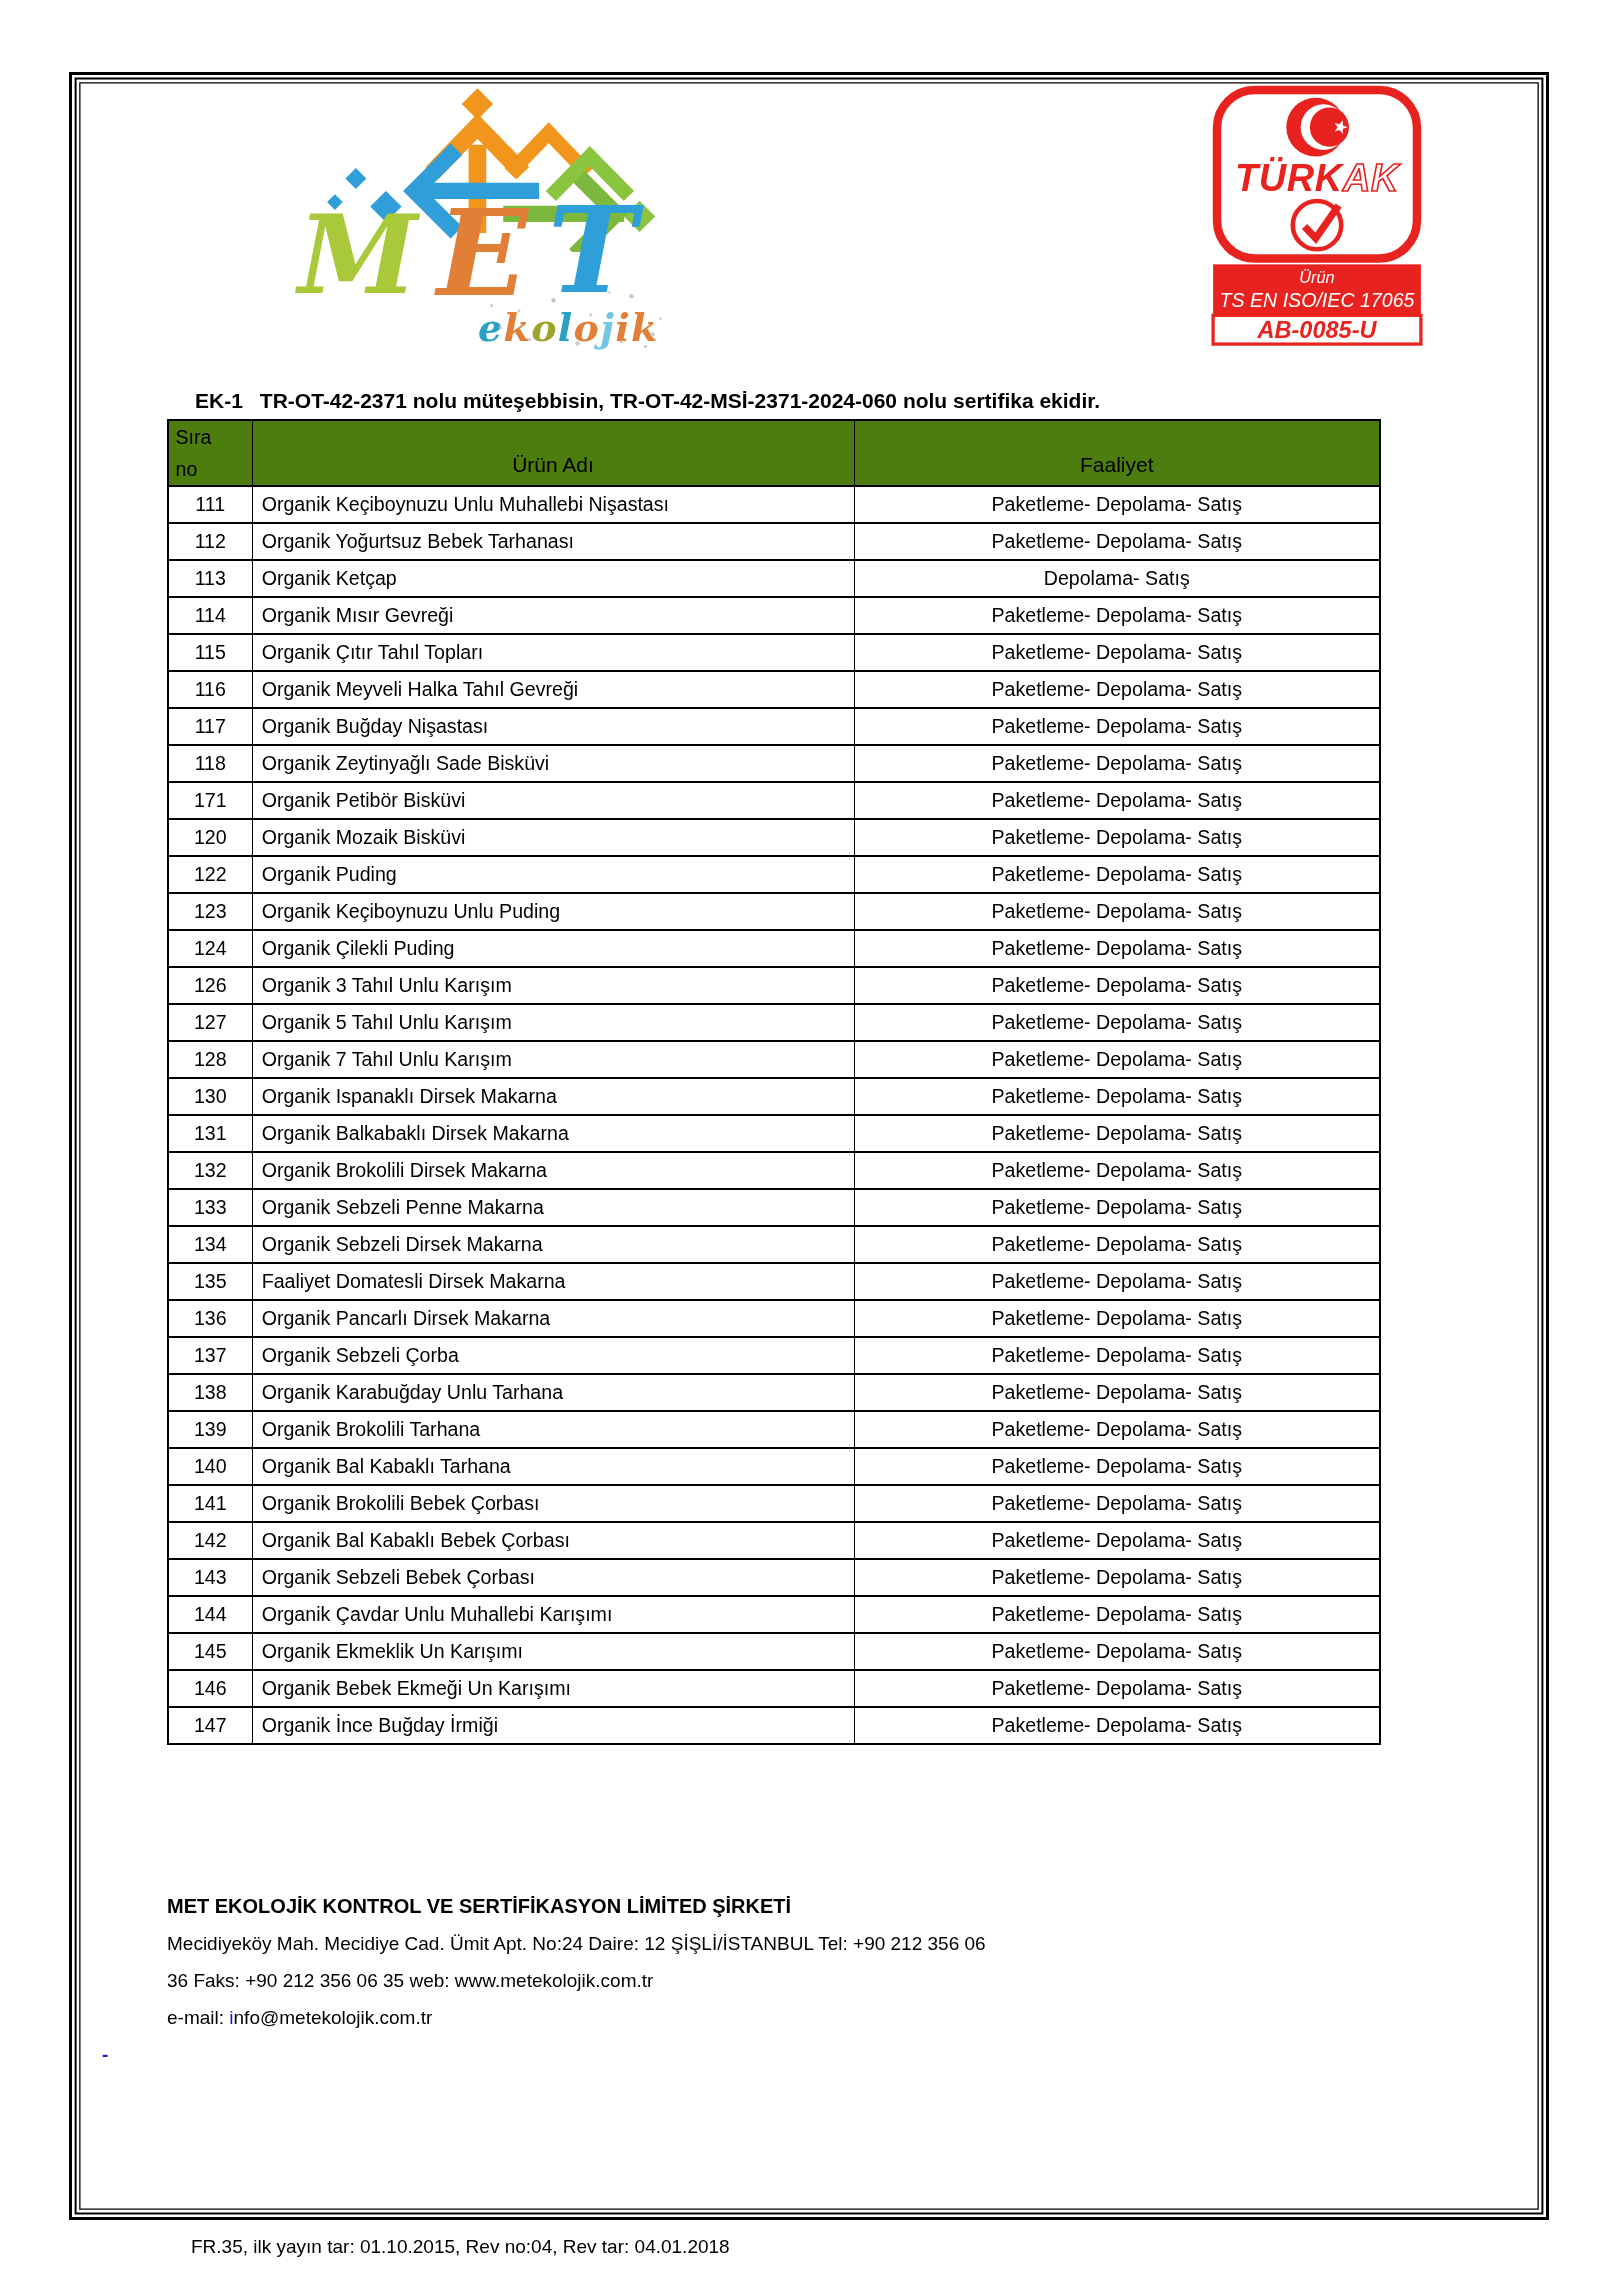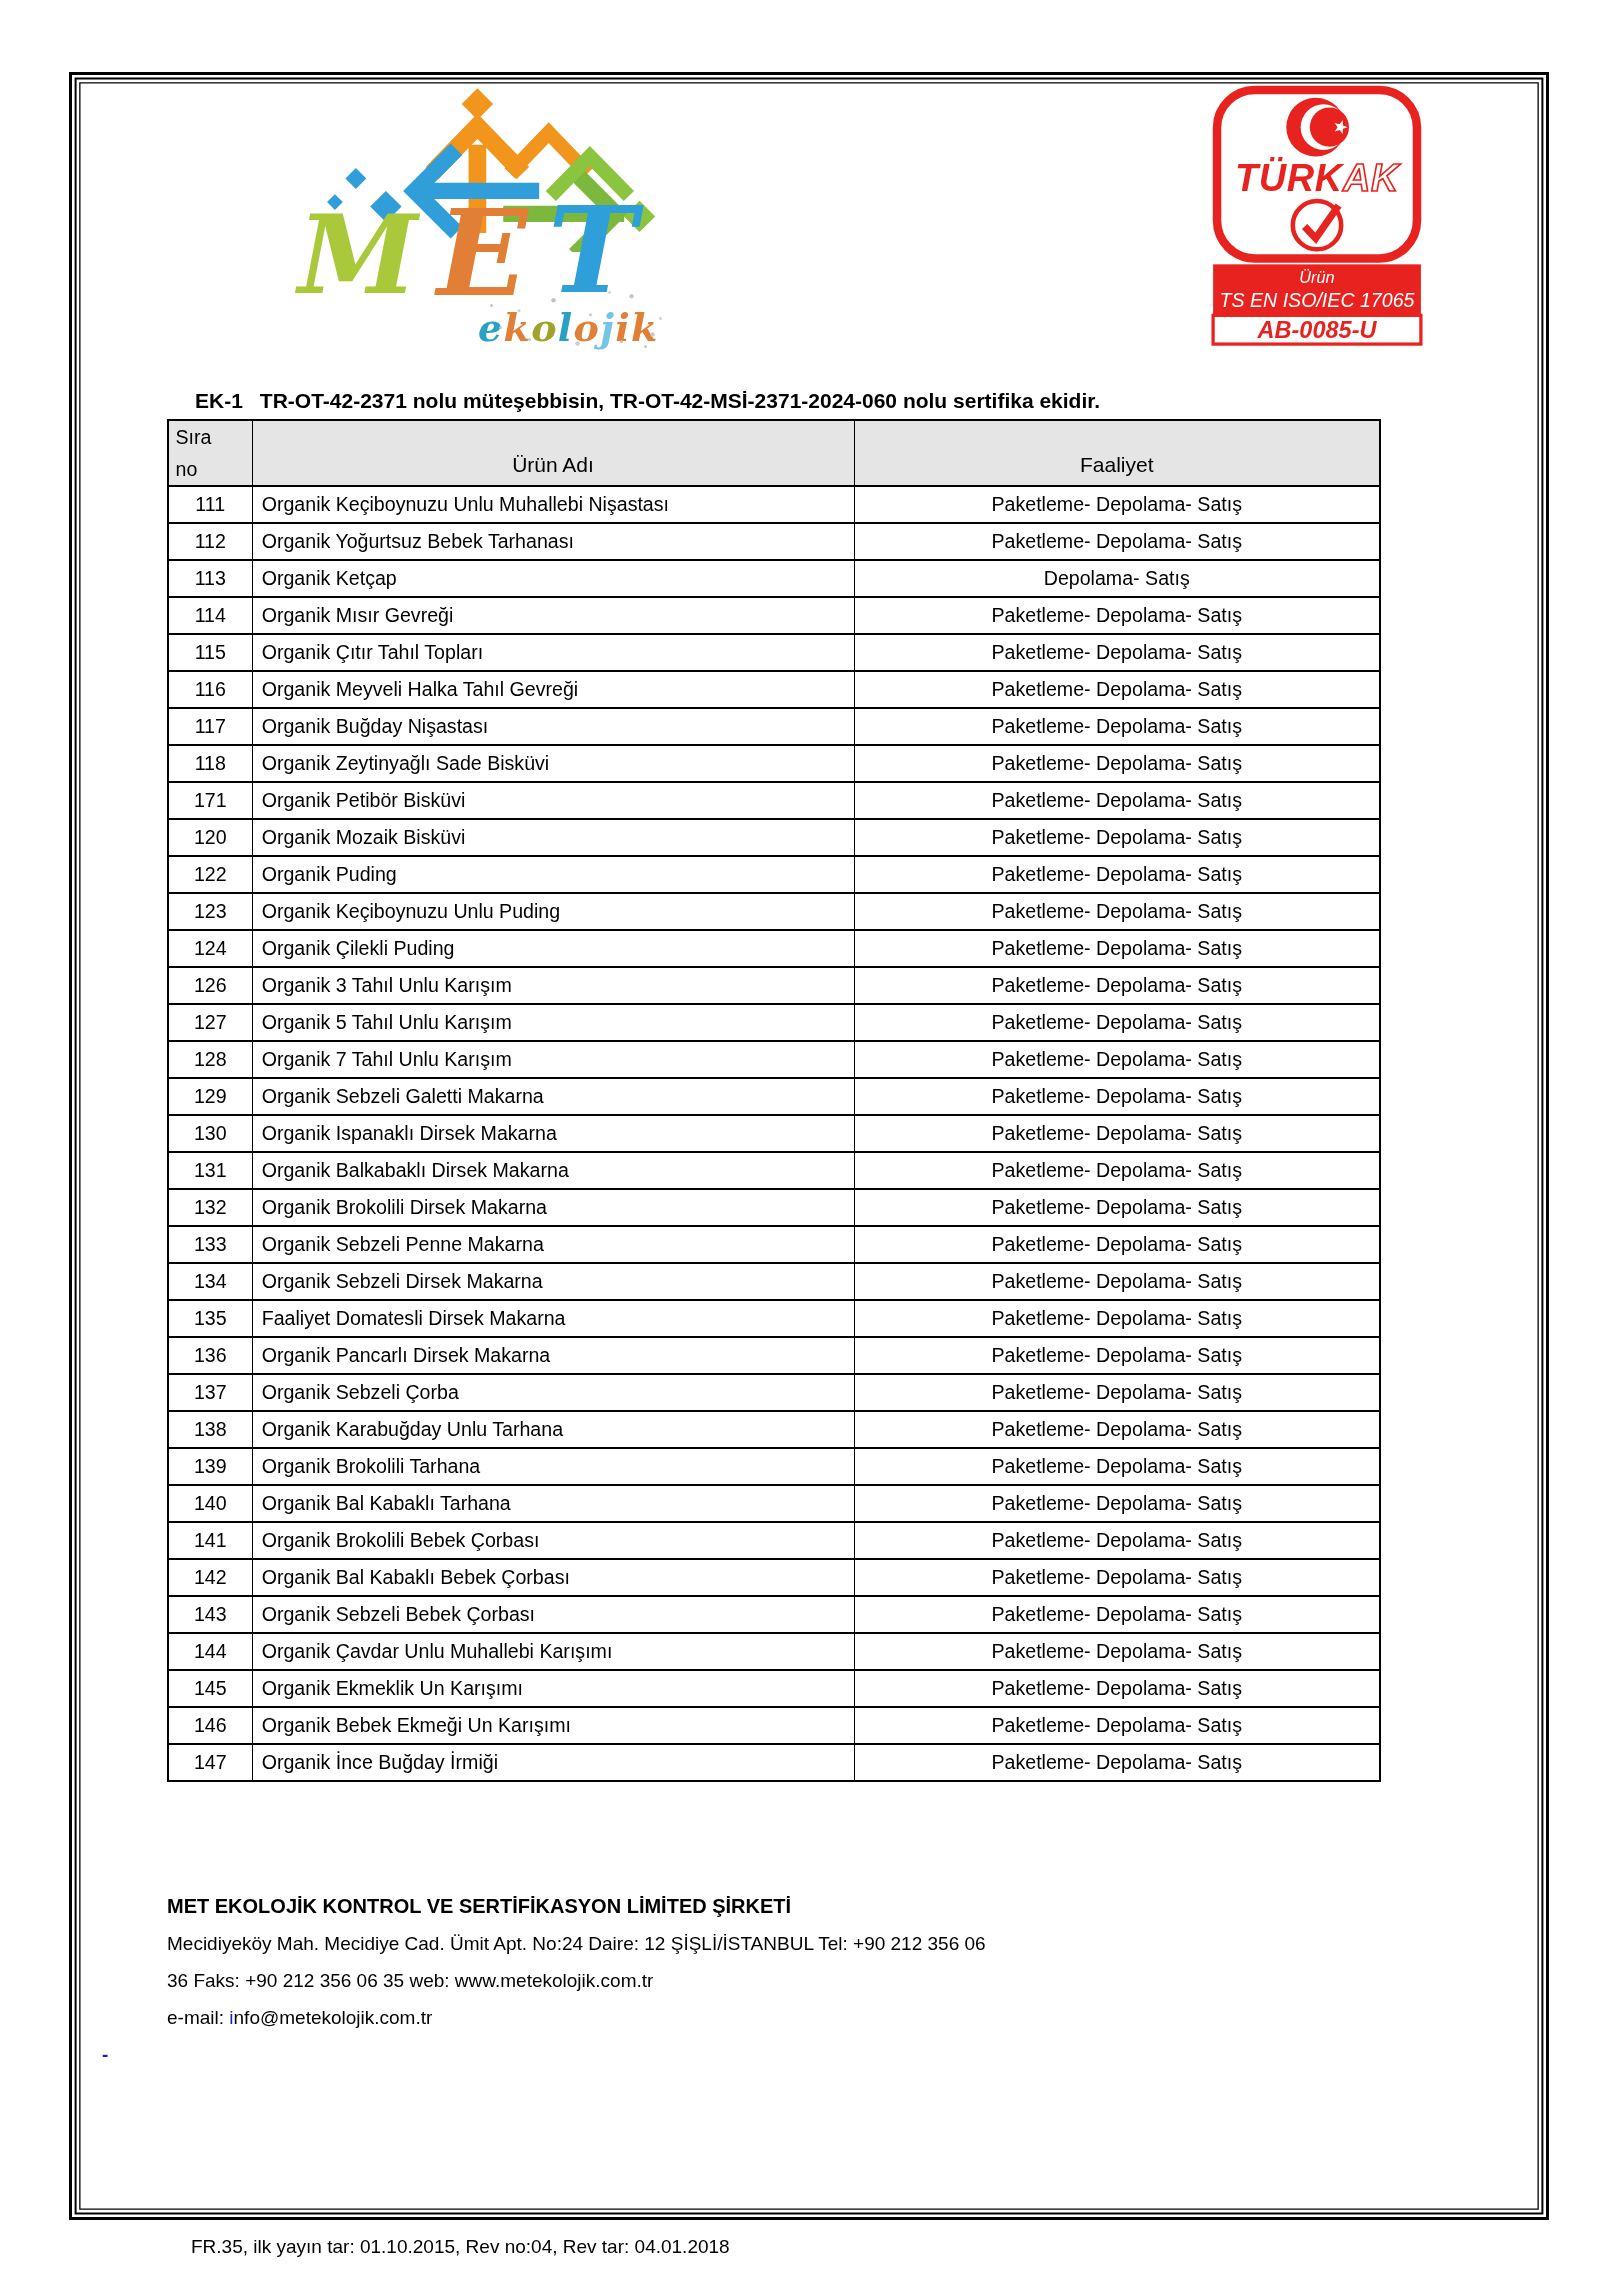--- a/index.html
+++ b/index.html
@@ -70,21 +70,21 @@
     position: absolute; left: 167px; top: 419px;
     width: 1212px;
     border-collapse: collapse; table-layout: fixed;
     font-size: 19.6px;
   }
   table.products col.c1 { width: 84px; }
   table.products col.c2 { width: 602px; }
   table.products col.c3 { width: 526px; }
   table.products th, table.products td { border: 1.3px solid #000; }
   table.products thead th {
-    background: #e5e5e5;
+    background: #4d7c0f;
     height: 65px;
     font-weight: 400; font-size: 21px;
     border-bottom-width: 2.6px; border-top-width: 2.6px; margin-top: 20px;
   }
   table.products thead th.h1 { font-size: 19.6px; padding: 5.2px 0 3.9px 6.5px; text-align: left; vertical-align: top; }
   .sira-no-stack { display: flex; flex-direction: column; justify-content: space-between; height: 55px; }
   table.products thead th.h2, table.products thead th.h3 { vertical-align: bottom; padding-bottom: 7.9px; }
   table.products tbody td {
     height: 37px;
     border-top-width: 2px; border-bottom-width: 2px;
@@ -280,25 +280,20 @@
         <td class="cell-product">Organik 5 Tahıl Unlu Karışım</td>
         <td class="cell-activity">Paketleme- Depolama- Satış</td>
       </tr>
 
       <tr>
         <td class="cell-no">128</td>
         <td class="cell-product">Organik 7 Tahıl Unlu Karışım</td>
         <td class="cell-activity">Paketleme- Depolama- Satış</td>
       </tr>
 
-      <tr>
-        <td class="cell-no">129</td>
-        <td class="cell-product">Organik Sebzeli Galetti Makarna</td>
-        <td class="cell-activity">Paketleme- Depolama- Satış</td>
-      </tr>
 
       <tr>
         <td class="cell-no">130</td>
         <td class="cell-product">Organik Ispanaklı Dirsek Makarna</td>
         <td class="cell-activity">Paketleme- Depolama- Satış</td>
       </tr>
 
       <tr>
         <td class="cell-no">131</td>
         <td class="cell-product">Organik Balkabaklı Dirsek Makarna</td>

